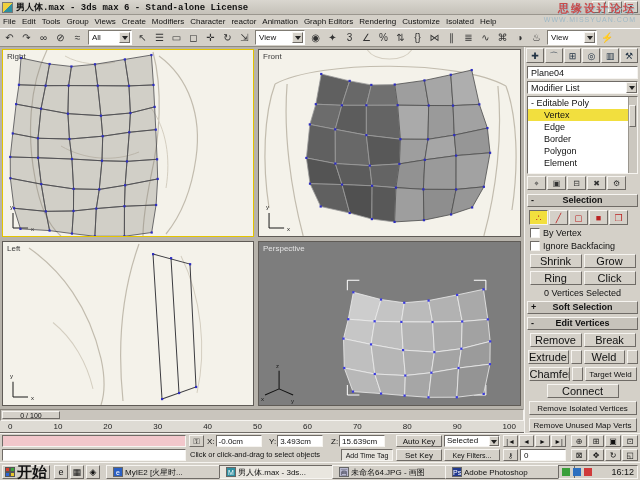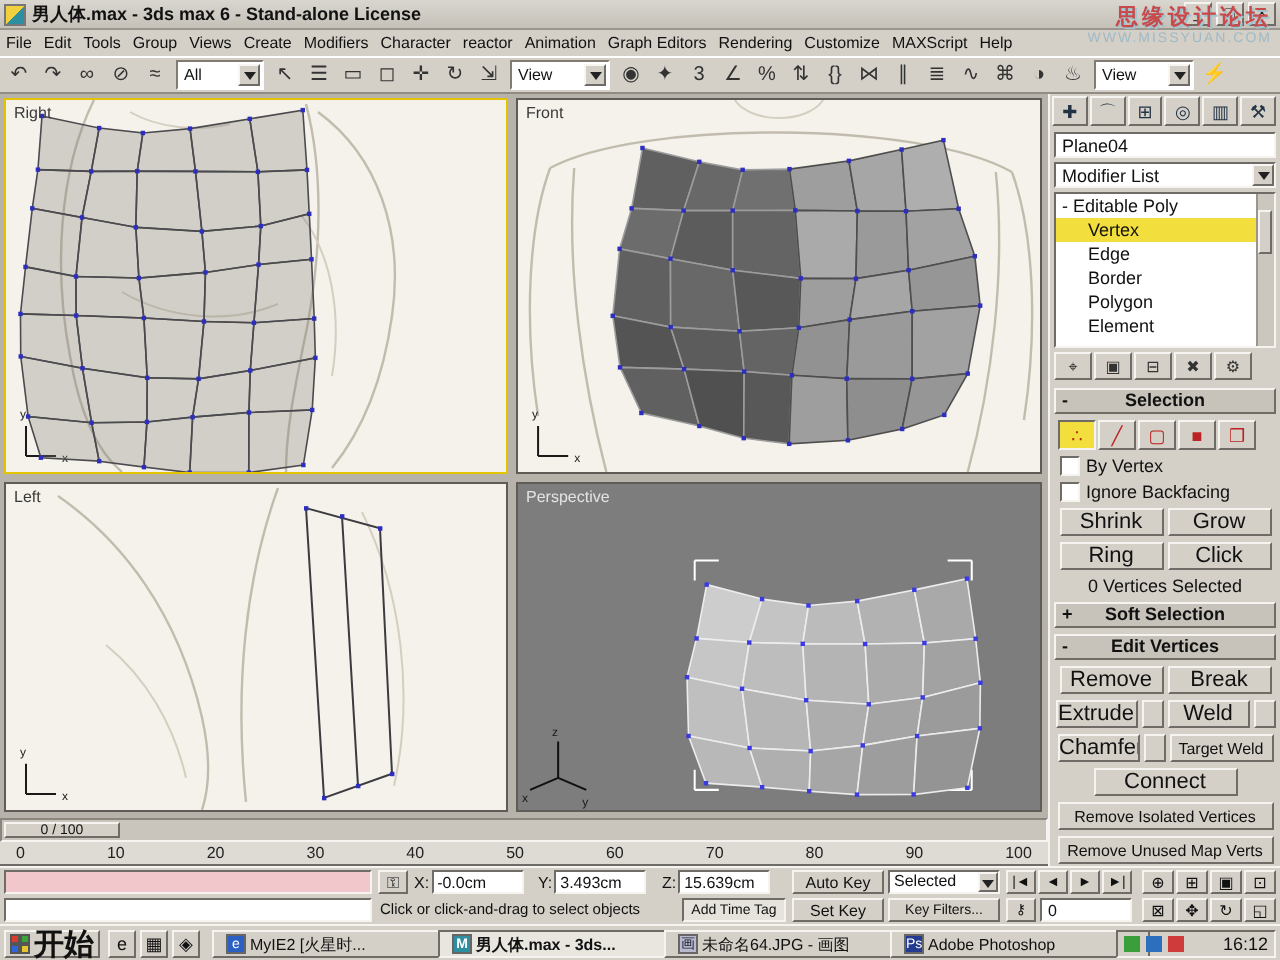--- a/index.html
+++ b/index.html
@@ -4,21 +4,21 @@
 <style>
   *{box-sizing:border-box;margin:0;padding:0;}
   html,body{width:640px;height:480px;overflow:hidden;}
   body{position:relative;font-family:"Liberation Sans",sans-serif;font-size:10px;background:#d4d0c8;color:#111;}
   .out{border:1px solid;border-color:#f6f4f0 #6f6b66 #6f6b66 #f6f4f0;background:#d4d0c8;}
   .in{border:1px solid;border-color:#6f6b66 #f6f4f0 #f6f4f0 #6f6b66;}
   .field{border:1px solid;border-color:#6f6b66 #f6f4f0 #f6f4f0 #6f6b66;background:#fff;}
   .tri-down{width:0;height:0;border:3px solid transparent;border-top:4px solid #222;margin-top:3px;}
 
   
-  #titlebar{position:absolute;left:0;top:0;width:640px;height:15px;background:linear-gradient(#d9d6cf,#c5c1b9);display:flex;align-items:center;padding:0 2px;border-bottom:1px solid #9a968e;}
+  #titlebar{position:absolute;left:0;top:0;width:640px;height:15px;background:linear-gradient(#d9d6cf,#c5c1b9);display:flex;align-items:center;padding:0 2px;border-bottom:1px solid #9a968e;font-family:Liberation Mono, monospace;}
   .app-icon{width:11px;height:11px;background:linear-gradient(135deg,#f0d03c 0 50%,#2e8fa0 50% 100%);border:1px solid #777;flex:0 0 auto;}
   .title-text{font-size:9px;font-weight:bold;margin-left:3px;flex:1;white-space:nowrap;overflow:hidden;}
   .wbtn{width:14px;height:12px;font-size:8px;line-height:10px;text-align:center;margin-left:2px;flex:0 0 auto;}
 
   
   #watermark{position:absolute;top:1px;right:4px;z-index:60;text-align:right;}
   .wm1{font-size:11px;font-weight:bold;color:#c84a4a;text-shadow:1px 1px 0 #9fc3cf;letter-spacing:2px;}
   .wm2{font-size:7px;color:#9fb9c6;letter-spacing:1px;}
 
   
@@ -111,21 +111,21 @@
   .nbtn{width:16px;height:12px;font-size:8px;line-height:11px;text-align:center;}
 
   
   #taskbar{position:absolute;left:0;top:462px;width:640px;height:18px;background:#d4d0c8;border-top:1px solid #f6f4f0;}
   #start-btn{position:absolute;left:2px;top:2px;width:48px;height:14px;display:flex;align-items:center;font-weight:bold;font-size:15px;}
   .winlogo{width:10px;height:10px;display:grid;grid-template:1fr 1fr / 1fr 1fr;margin:0 2px;flex:0 0 auto;}
   .winlogo span{border:0.5px solid #555;}
   #ql{position:absolute;left:54px;top:2px;display:flex;gap:2px;}
   .qlico{width:14px;height:14px;font-size:9px;line-height:13px;text-align:center;}
   .task{position:absolute;top:2px;width:130px;height:14px;display:flex;align-items:center;font-size:8px;padding:0 6px;white-space:nowrap;overflow:hidden;}
-  .task.active{background:#e9e6df;border-color:#6f6b66 #f6f4f0 #f6f4f0 #6f6b66;font-weight:bold;}
+  .task.active{background:#e9e6df;border-color:#6f6b66 #f6f4f0 #f6f4f0 #6f6b66;font-weight:normal;}
   .ticon{width:10px;height:10px;margin-right:2px;flex:0 0 auto;font-size:7px;line-height:10px;text-align:center;color:#fff;border:1px solid #666;}
   #task1{left:106px;} #task2{left:219px;} #task3{left:332px;} #task4{left:445px;}
   #task1 .ticon{background:#2a5fc4;} #task2 .ticon{background:#2e8fa0;} #task3 .ticon{background:#b9b9d0;color:#223;} #task4 .ticon{background:#223a8f;}
   #tray{position:absolute;left:558px;top:2px;width:80px;height:14px;display:flex;align-items:center;padding:0 3px;}
   .trayico{width:8px;height:8px;margin-right:3px;flex:0 0 auto;}
   #tray-time{margin-left:auto;font-size:9px;}
 </style>
 </head>
 <body>
 
@@ -150,21 +150,21 @@
     <span class="menu-item">Group</span>
     <span class="menu-item">Views</span>
     <span class="menu-item">Create</span>
     <span class="menu-item">Modifiers</span>
     <span class="menu-item">Character</span>
     <span class="menu-item">reactor</span>
     <span class="menu-item">Animation</span>
     <span class="menu-item">Graph Editors</span>
     <span class="menu-item">Rendering</span>
     <span class="menu-item">Customize</span>
-    <span class="menu-item">MAXScript</span>
+    <span class="menu-item">Isolated</span>
     <span class="menu-item">Help</span>
   </div>
 
 <div id="toolbar">
   <span class="tb-group"><span class="tbico">↶</span><span class="tbico">↷</span><span class="tbico">∞</span><span class="tbico">⊘</span><span class="tbico">≈</span></span>
   <span class="tbdrop" id="filter-drop">
       <span>All</span>
       <span class="darr">
         <span class="tri-down"></span>
       </span>

